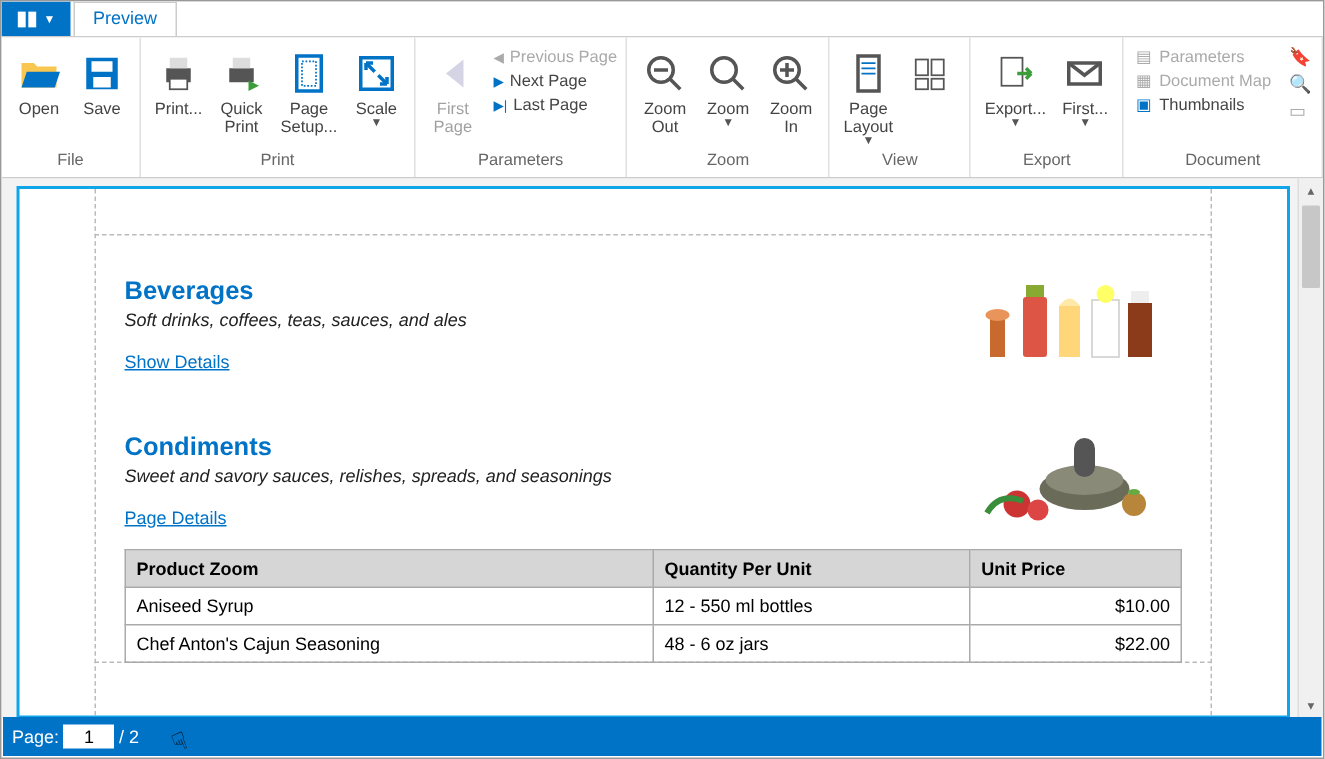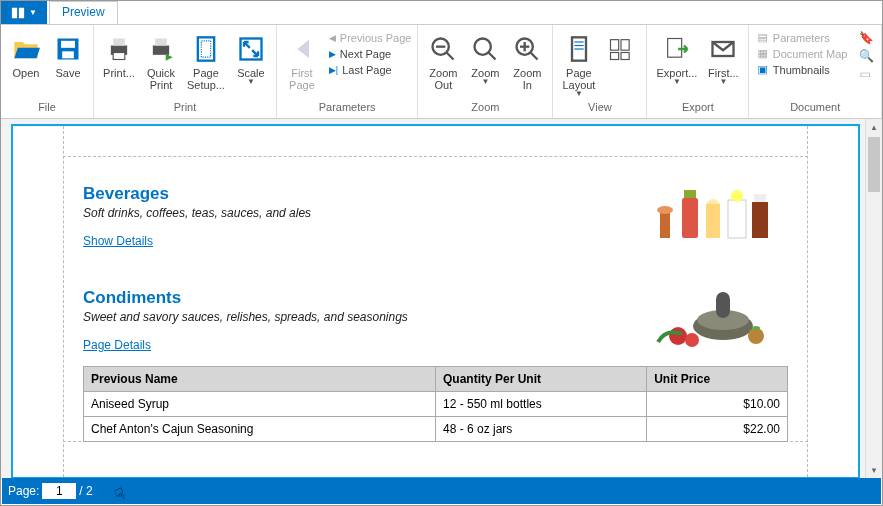--- a/index.html
+++ b/index.html
@@ -319,21 +319,21 @@
           <rect x="68" y="8" width="14" height="26" rx="7" fill="#555"></rect>
           <circle cx="30" cy="52" r="9" fill="#c33"></circle>
             <circle cx="44" cy="56" r="7" fill="#d44"></circle>
           <path d="M10 58 q8 -14 24 -8" stroke="#3a8d3a" stroke-width="4" fill="none"></path>
           <circle cx="108" cy="52" r="8" fill="#b8863b"></circle>
             <ellipse cx="108" cy="44" rx="4" ry="2" fill="#6a4"></ellipse>
         </svg>
         <table class="tbl">
           <thead>
               <tr>
-            <th style="width:50%">Previous Name</th>
+            <th style="width:50%">Product Zoom</th>
             <th style="width:30%">Quantity Per Unit</th>
             <th>Unit Price</th>
           </tr>
             </thead>
           <tbody id="tbody">
               <tr>
                 <td>Aniseed Syrup</td>
                 <td>12 - 550 ml bottles</td>
                 <td class="price">$10.00</td>
               </tr>

